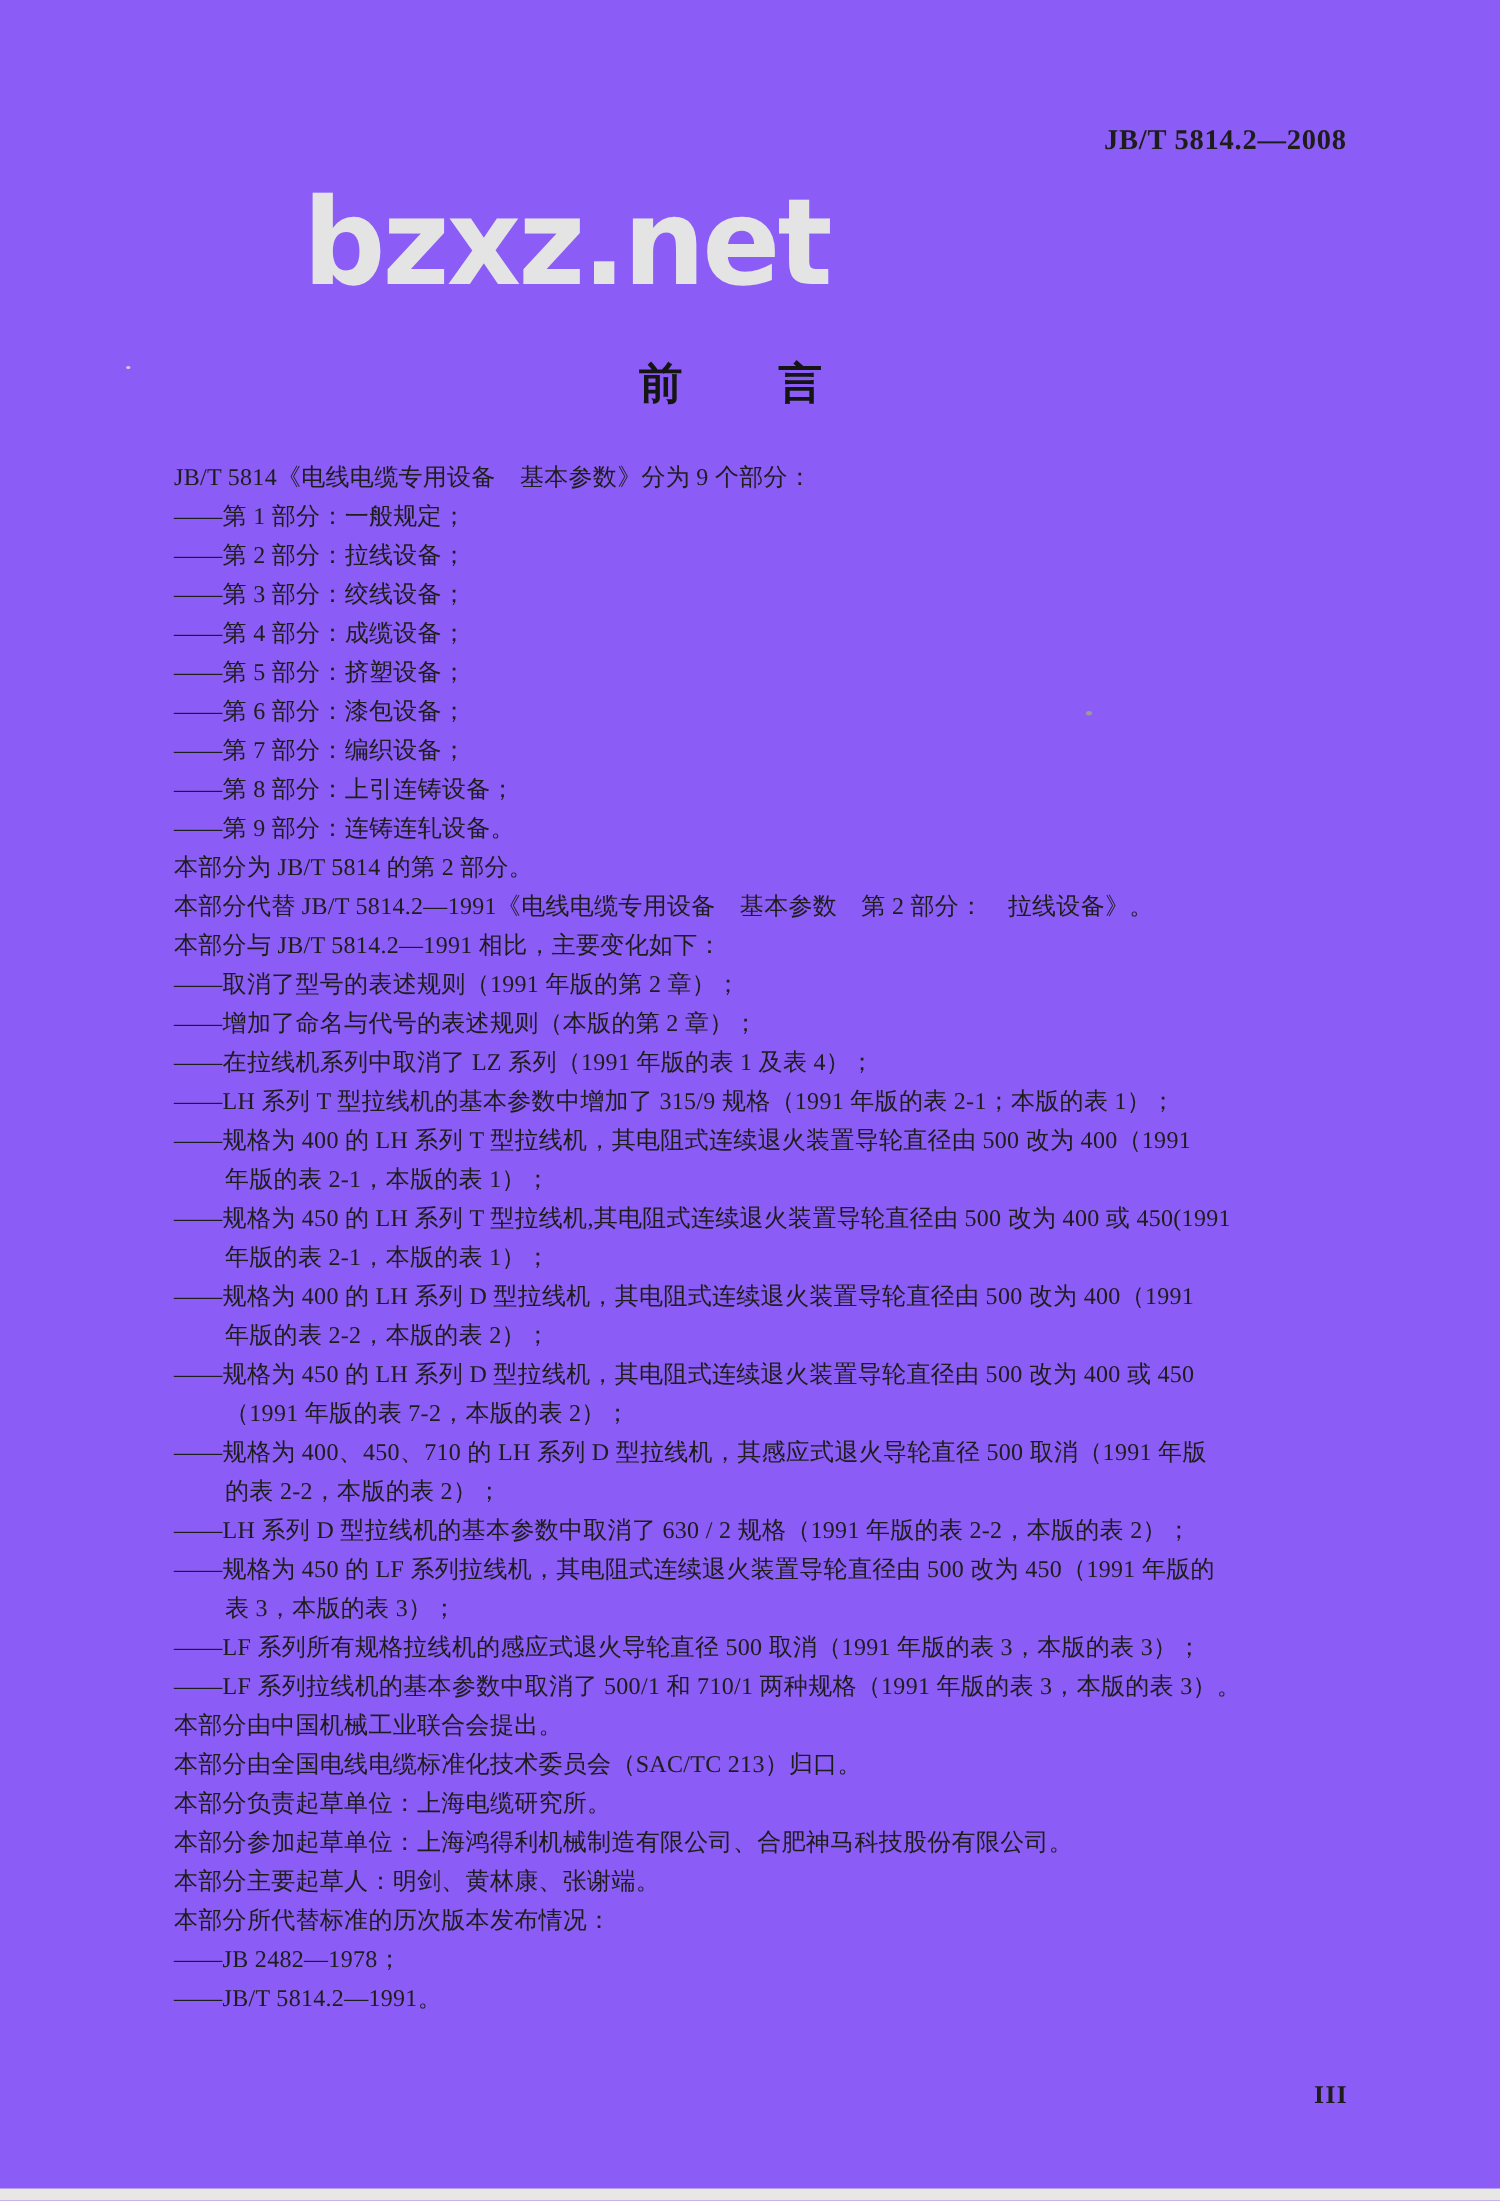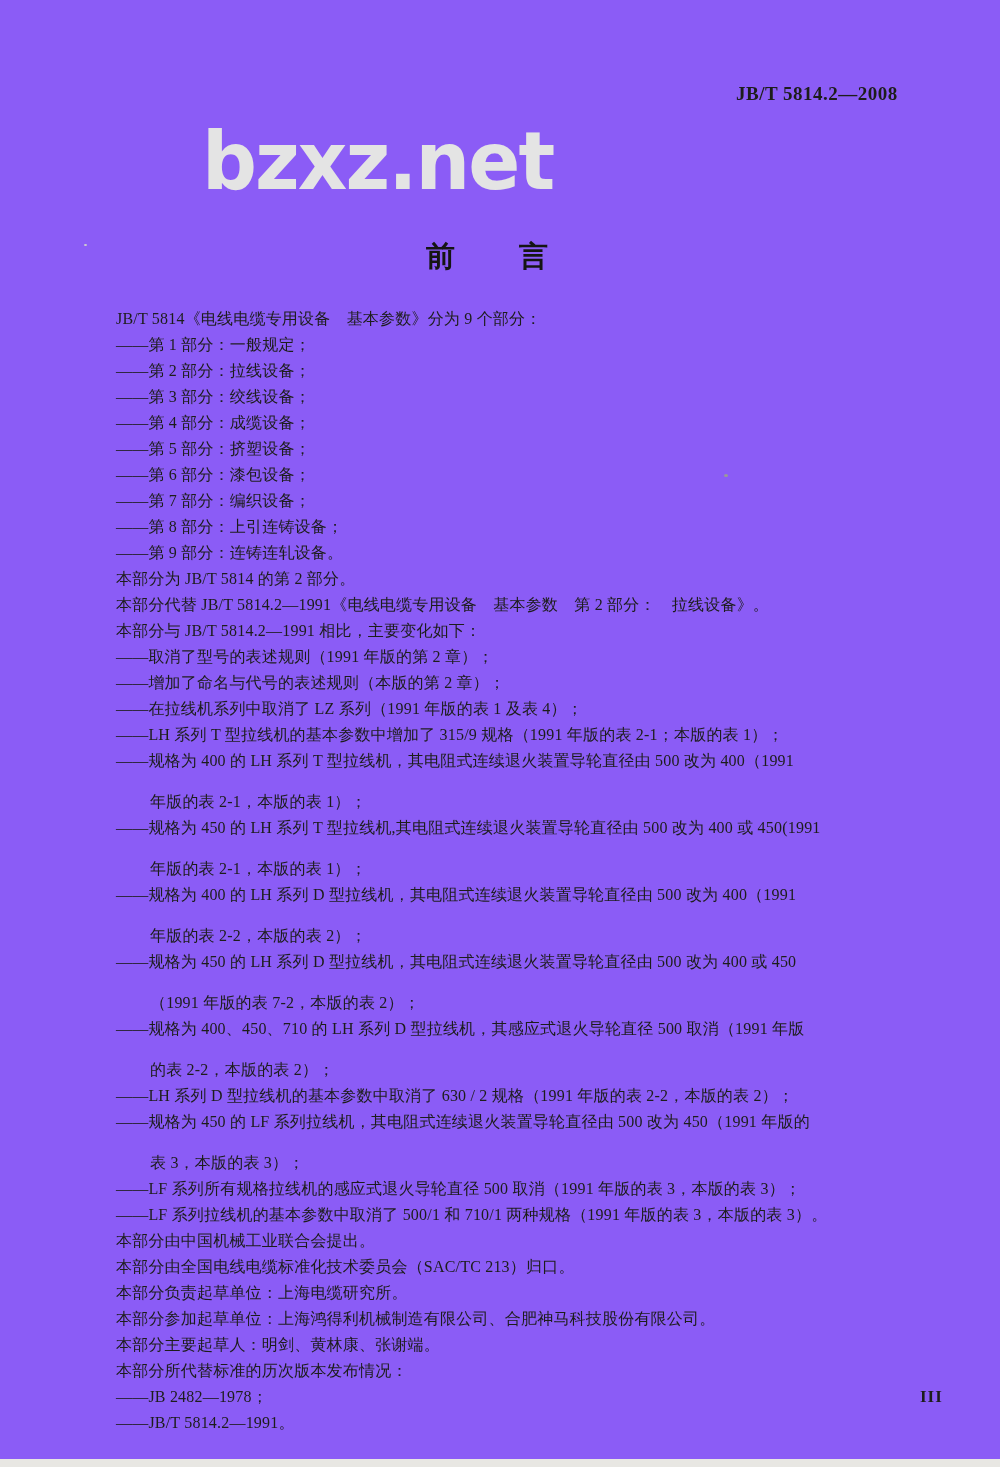--- a/index.html
+++ b/index.html
@@ -64,26 +64,25 @@
   }
   .foreword .line {
     height: 26px;
     line-height: 26px;
     font-size: 16px;
     white-space: nowrap;
     letter-spacing: 0.2px;
   }
   .foreword .line.cont {
     padding-left: 34px;
-    margin-top: 15px;
   }
   .page-number {
     position: absolute;
     top: 1387px;
-    left: 920px;
+    left: 876px;
     font-size: 17px;
     font-weight: bold;
     letter-spacing: 1px;
     font-family: "Liberation Serif", "DejaVu Serif", serif;
   }
   .page-edge {
     position: absolute;
     left: 0;
     bottom: 0;
     width: 100%;

